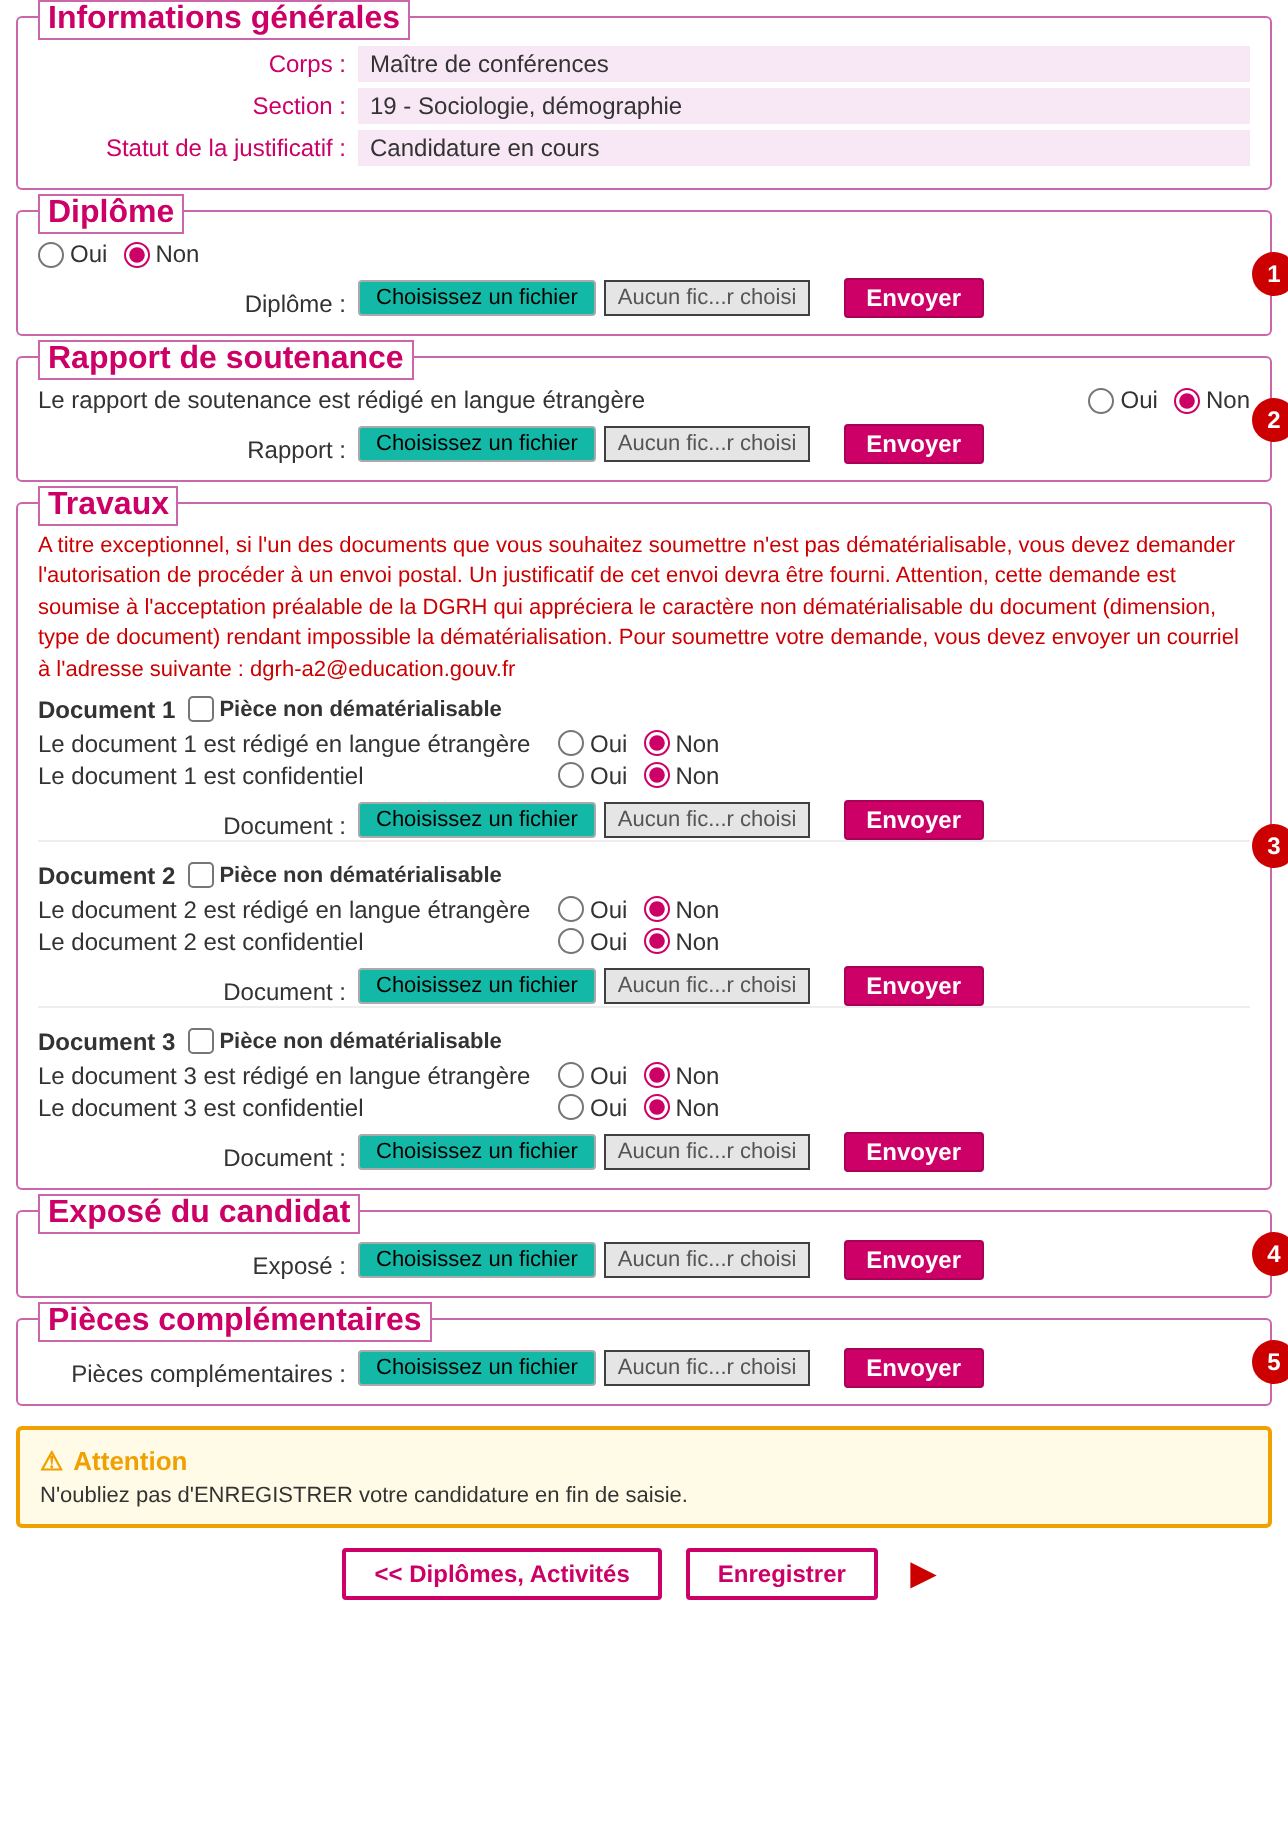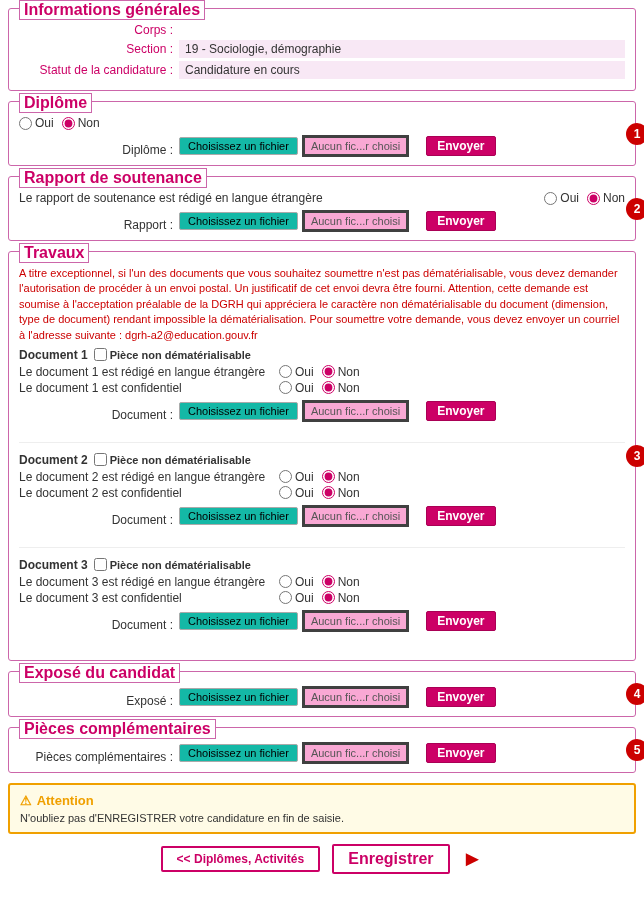--- a/index.html
+++ b/index.html
@@ -84,22 +84,22 @@
     }
     .btn-choose {
       background: #14b8a6;
       border: 1px solid #aaa;
       padding: 2px 8px;
       font-size: 11px;
       cursor: pointer;
       border-radius: 2px;
     }
     .file-name {
-      background: #f9a8d4;
-      border: 3px solid #404040;
+      background: #e5e5e5;
+      border: 1px solid #404040;
       padding: 2px 6px;
       font-size: 11px;
       color: #555;
       min-width: 90px;
     }
     .btn-envoyer {
       background: #cc0066;
       color: #fff;
       border: 1px solid #aa0055;
       padding: 2px 10px;
@@ -140,21 +140,21 @@
       display: flex;
       align-items: center;
       justify-content: center;
     }
     .section-wrapper {
       position: relative;
       margin-bottom: 10px;
     }
     .document-block {
       margin-bottom: 10px;
-      padding-bottom: 20px;
+      padding-bottom: 0;
       border-bottom: 1px solid #eee;
     }
     .document-block:last-child {
       border-bottom: none;
       margin-bottom: 0;
     }
     .doc-title {
       font-weight: bold;
       font-size: 12px;
       margin-bottom: 3px;
@@ -214,21 +214,21 @@
       font-size: 12px;
       cursor: pointer;
       border-radius: 2px;
       font-weight: bold;
     }
     .btn-enregistrer {
       background: #fff;
       color: #cc0066;
       border: 2px solid #cc0066;
       padding: 4px 14px;
-      font-size: 16px;
+      font-size: 12px;
       cursor: pointer;
       border-radius: 2px;
       font-weight: bold;
     }
     .arrow-right {
       color: #cc0000;
       font-size: 22px;
       font-weight: bold;
     }
     input[type="radio"] {
@@ -242,27 +242,28 @@
 <body>
 
 <div class="page">
 
   <div class="section-wrapper">
     <div class="section">
       <div class="section-title">Informations générales</div>
       <div class="section-content">
         <div class="info-row">
           <div class="info-label">Corps :</div>
+          <div class="info-value">Maître de conférences</div>
         </div>
         <div class="info-row">
           <div class="info-label">Section :</div>
           <div class="info-value">19 - Sociologie, démographie</div>
         </div>
         <div class="info-row">
-          <div class="info-label">Statut de la candidature :</div>
+          <div class="info-label">Statut de la justificatif :</div>
           <div class="info-value">Candidature en cours</div>
         </div>
       </div>
     </div>
   </div>
 
   <div class="section-wrapper">
     <div class="section">
       <div class="section-title">Diplôme</div>
       <div class="section-content">

